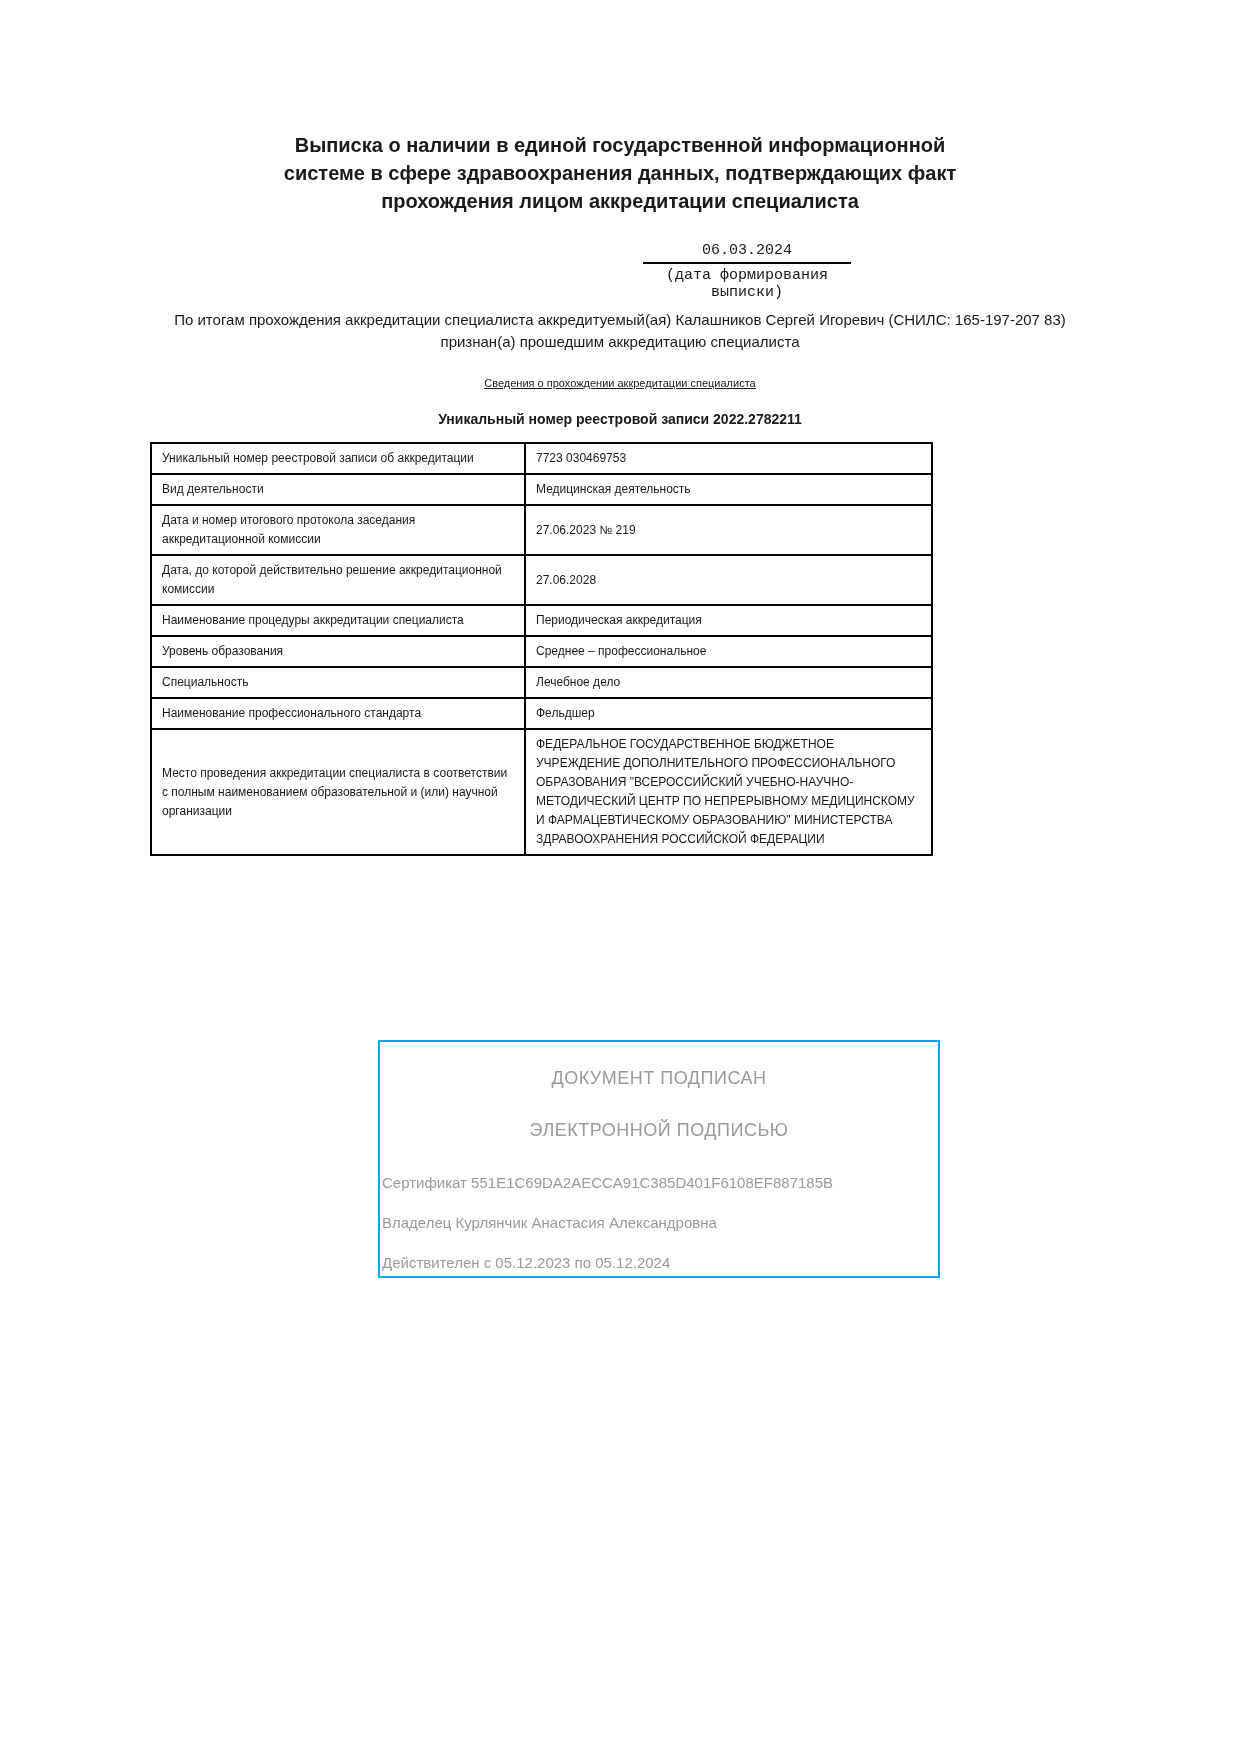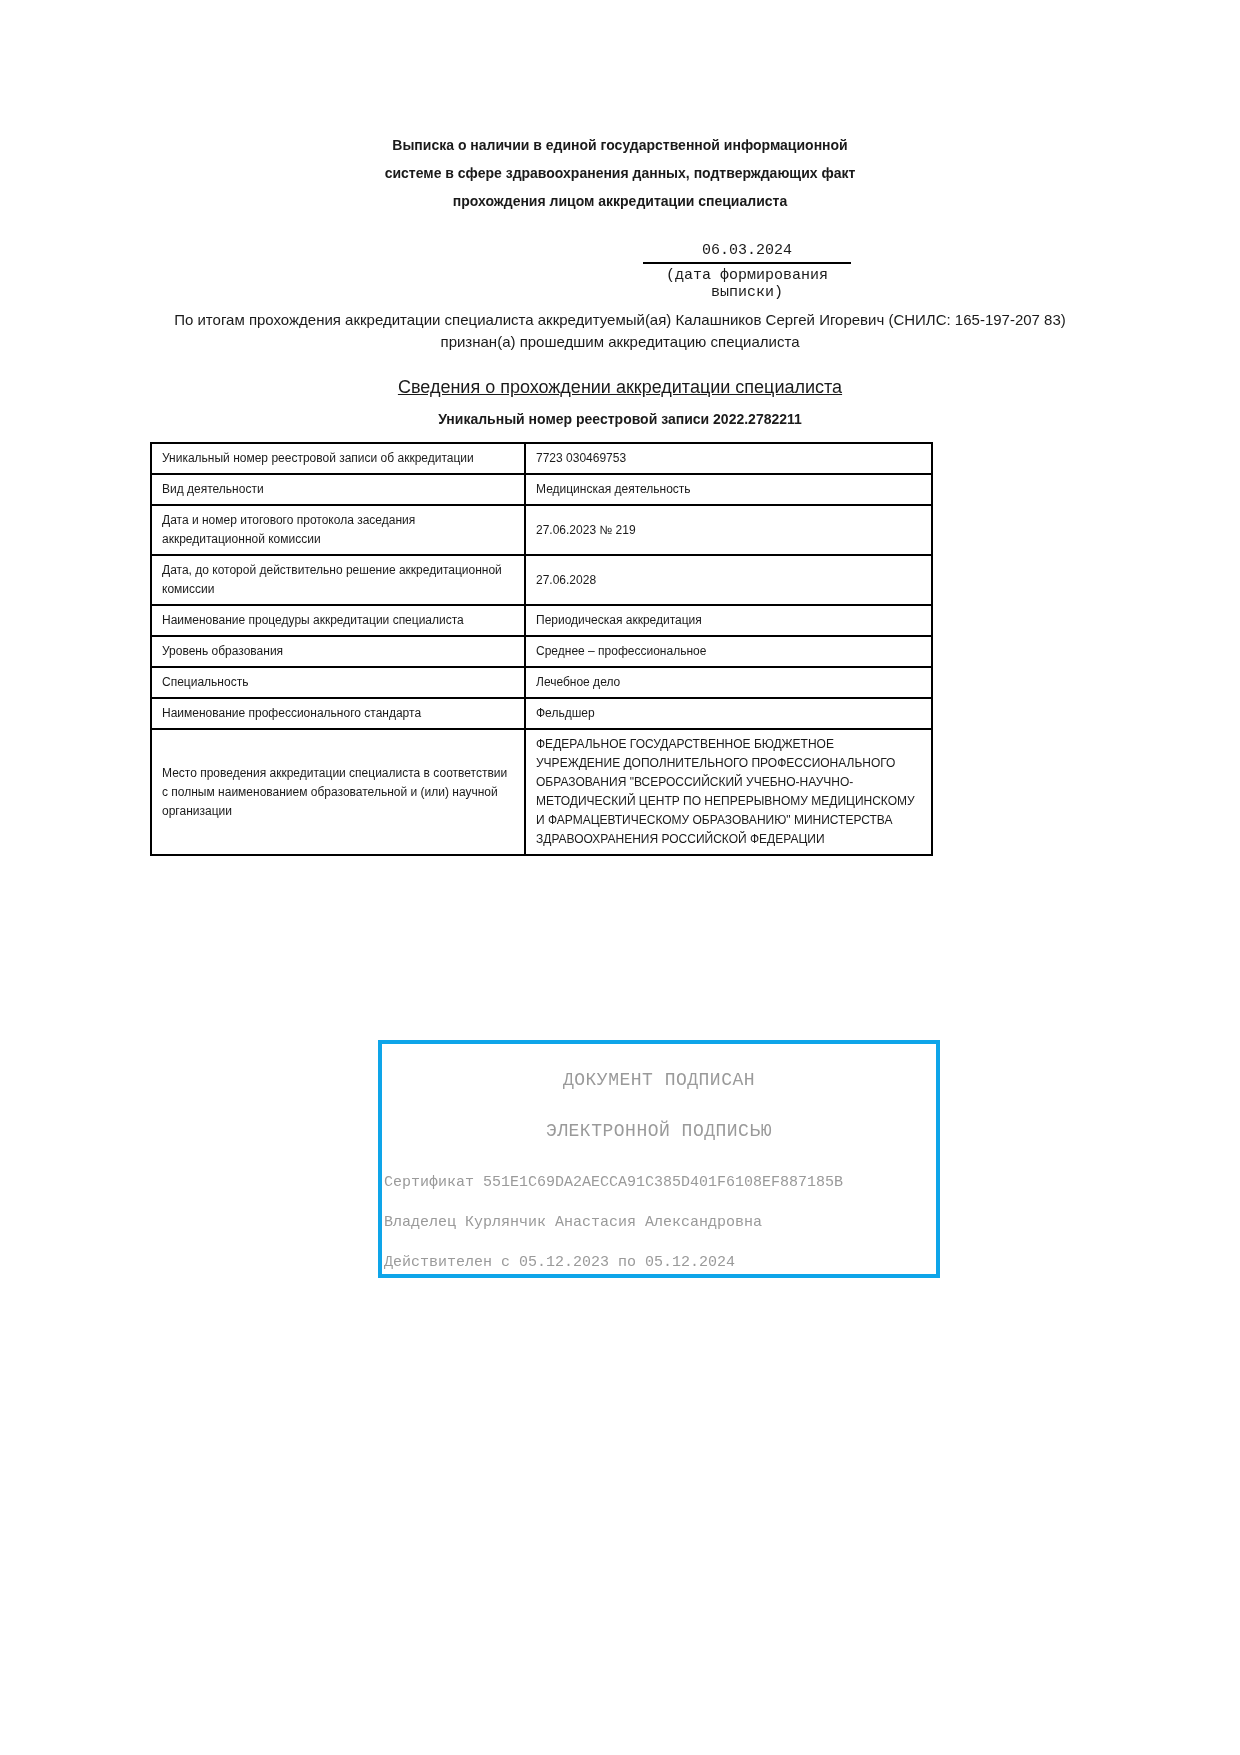--- a/index.html
+++ b/index.html
@@ -9,21 +9,21 @@
     height: 1755px;
     background: #ffffff;
     font-family: "Liberation Sans", sans-serif;
     color: #1a1a1a;
     overflow: hidden;
   }
   .doc-title {
     position: absolute;
     top: 131px; left: 0; width: 100%;
     text-align: center;
-    font-size: 14px; font-weight: bold;
+    font-size: 20px; font-weight: bold;
     line-height: 28px;
   }
   .date-block {
     position: absolute;
     top: 242px; left: 643px; width: 208px;
     text-align: center;
     font-size: 15px;
     font-family: Liberation Mono, monospace;
   }
   .date-value {
@@ -36,21 +36,21 @@
     position: absolute;
     top: 309px; left: 100px; width: 1040px;
     text-align: center;
     font-size: 15px;
     line-height: 22px;
   }
   .section-heading {
     position: absolute;
     top: 377px; left: 0; width: 100%;
     text-align: center;
-    font-size: 18px;
+    font-size: 11px;
     text-decoration: underline;
   }
   .registry-heading {
     position: absolute;
     top: 411px; left: 0; width: 100%;
     text-align: center;
     font-size: 14px; font-weight: bold;
   }
   table.acc-table {
     position: absolute;
@@ -65,23 +65,22 @@
     padding: 5px 10px;
     vertical-align: middle;
   }
   td.label-cell { width: 352px; }
   td.value-cell { padding-left: 14px; }
   .sig-box {
     position: absolute;
     top: 1040px; left: 378px;
     width: 562px; height: 238px;
     box-sizing: border-box;
-    border: 4px solid #0ea5e9;
+    border: 2px solid #0ea5e9;
     color: #9a9a9a;
-    font-family: Liberation Mono, monospace;
   }
   .sig-title {
     text-align: center;
     font-size: 18px;
     letter-spacing: 0.5px;
   }
   .sig-title-1 { margin-top: 26px; }
   .sig-title-2 { margin-top: 31px; }
   .sig-details {
     margin: 32px 14px 0 2px;

